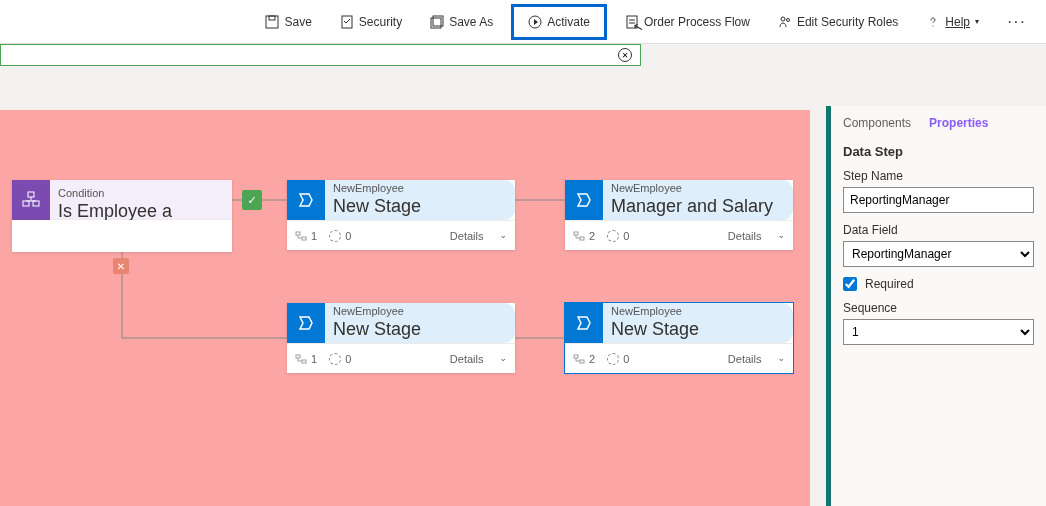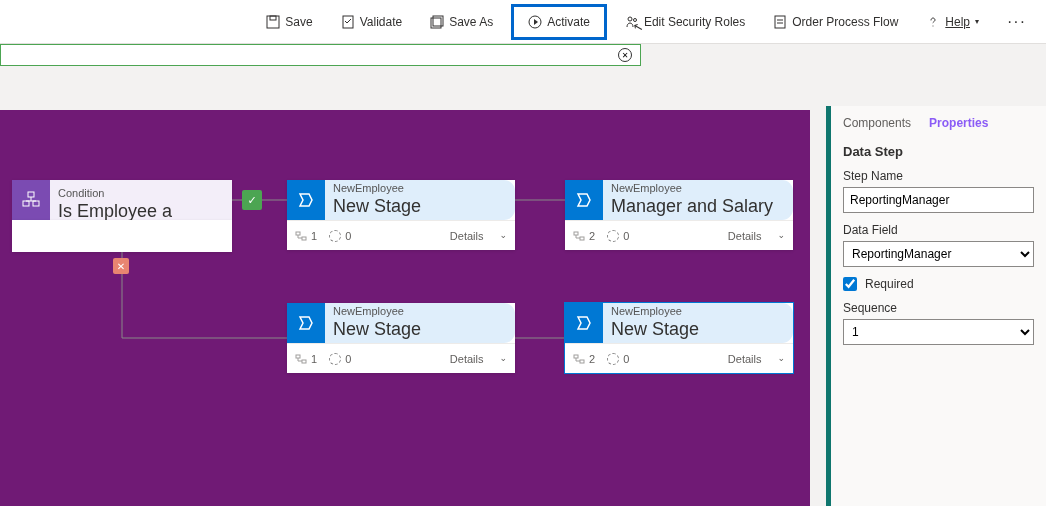--- a/index.html
+++ b/index.html
@@ -21,21 +21,21 @@
   .tabs { display: flex; gap: 18px; margin-bottom: 14px; padding-top: 10px; }
   .tab { cursor: pointer; color: #605e5c; }
   .tab.active { color: #8b5cf6; font-weight: 600; }
   .sec-title { font-weight: 600; font-size: 13px; margin-bottom: 10px; }
   .field-label { font-size: 12px; margin-bottom: 4px; color: #323130; }
   .text-input { width: 100%; height: 26px; border: 1px solid #8a8886; padding: 0 6px; font-size: 12px; margin-bottom: 10px; }
   .select-input { width: 100%; height: 26px; border: 1px solid #8a8886; padding: 0 4px; font-size: 12px; margin-bottom: 10px; background: #fff; }
   .check-row { display: flex; align-items: center; gap: 8px; margin-bottom: 10px; }
   .checkbox { width: 14px; height: 14px; accent-color: #0078d4; }
   
-  .canvas { position: absolute; top: 110px; left: 0; width: 810px; height: 396px; background: #701a75; }
+  .canvas { position: absolute; top: 110px; left: 0; width: 810px; height: 396px; background: #fca5a5; }
   svg.connectors { position: absolute; top: 0; left: 0; width: 100%; height: 100%; pointer-events: none; }
   
   .node { position: absolute; background: #fff; box-shadow: 0 1px 3px rgba(0,0,0,0.12); font-size: 12px; }
   
   .cond-node { left: 12px; top: 70px; width: 220px; height: 40px; display: flex; align-items: center; }
   .cond-icon { width: 38px; height: 40px; background: #7b4bb2; display: flex; align-items: center; justify-content: center; color: #fff; }
   .cond-body { flex: 1; background: #f3eef9; height: 100%; padding: 6px 8px; line-height: 1.3; }
   .cond-white { left: 12px; top: 110px; width: 220px; height: 32px; background: #fff; box-shadow: 0 1px 3px rgba(0,0,0,0.12); position: absolute; }
   
   .yes-badge { position: absolute; left: 242px; top: 80px; width: 20px; height: 20px; background: #4ca552; color: #fff; display: flex; align-items: center; justify-content: center; border-radius: 2px; font-size: 11px; }
@@ -77,60 +77,60 @@
     </span>
     <span>Save</span>
   </div>
   <div class="tb-btn">
     <span class="tb-icon">
       <svg width="14" height="14" viewBox="0 0 14 14">
           <rect x="2" y="1" width="10" height="12" fill="none" stroke="#323130"></rect>
           <path d="M4 6l2 2 4-4" fill="none" stroke="#323130"></path>
         </svg>
     </span>
-    <span>Validate</span>
+    <span>Security</span>
   </div>
   <div class="tb-btn">
     <span class="tb-icon">
       <svg width="14" height="14" viewBox="0 0 14 14">
           <rect x="1" y="3" width="10" height="10" fill="none" stroke="#323130"></rect>
           <rect x="3" y="1" width="10" height="10" fill="none" stroke="#323130"></rect>
         </svg>
     </span>
     <span>Save As</span>
   </div>
   <div class="tb-btn highlight">
     <span class="tb-icon">
       <svg width="14" height="14" viewBox="0 0 14 14">
           <circle cx="7" cy="7" r="6" fill="none" stroke="#323130"></circle>
           <path d="M6 4l4 3-4 3z" fill="#323130"></path>
         </svg>
     </span>
     <span>Activate</span>
   </div>
   <span class="cursor-arrow">↖</span>
+  <div class="tb-btn">
+    <span class="tb-icon">
+      <svg width="14" height="14" viewBox="0 0 14 14">
+          <rect x="2" y="1" width="10" height="12" fill="none" stroke="#323130"></rect>
+          <line x1="4" y1="5" x2="10" y2="5" stroke="#323130"></line>
+          <line x1="4" y1="8" x2="10" y2="8" stroke="#323130"></line>
+        </svg>
+    </span>
+    <span>Order Process Flow</span>
+  </div>
   <div class="tb-btn">
     <span class="tb-icon">
       <svg width="14" height="14" viewBox="0 0 14 14">
           <circle cx="5" cy="4" r="2" fill="none" stroke="#323130"></circle>
           <path d="M2 12c0-2 1-4 3-4s3 2 3 4" fill="none" stroke="#323130"></path>
           <circle cx="10" cy="5" r="1.5" fill="none" stroke="#323130"></circle>
         </svg>
     </span>
     <span>Edit Security Roles</span>
-  </div>
-  <div class="tb-btn">
-    <span class="tb-icon">
-      <svg width="14" height="14" viewBox="0 0 14 14">
-          <rect x="2" y="1" width="10" height="12" fill="none" stroke="#323130"></rect>
-          <line x1="4" y1="5" x2="10" y2="5" stroke="#323130"></line>
-          <line x1="4" y1="8" x2="10" y2="8" stroke="#323130"></line>
-        </svg>
-    </span>
-    <span>Order Process Flow</span>
   </div>
   <div class="tb-btn">
     <span class="tb-icon">
       <svg width="14" height="14" viewBox="0 0 14 14">
           <path d="M5 5c0-1 1-2 2-2s2 1 2 2-1 1.5-2 2.5M7 11v0" fill="none" stroke="#323130" stroke-linecap="round"></path>
         </svg>
     </span>
     <span class="underline">Help</span>
     <span style="font-size:8px;">▾</span>
   </div>

